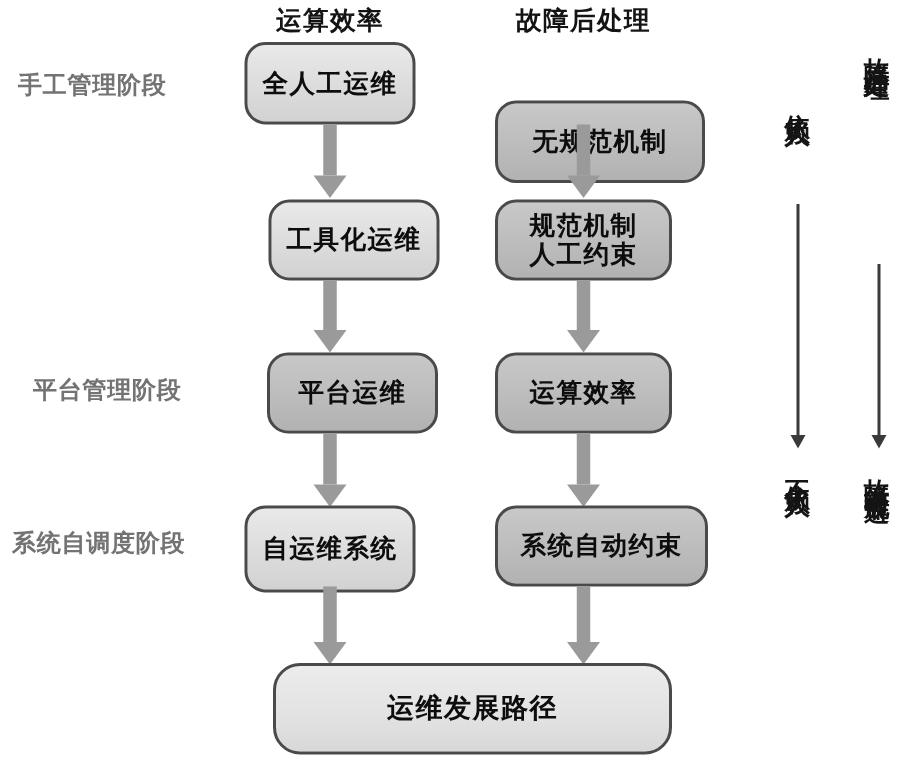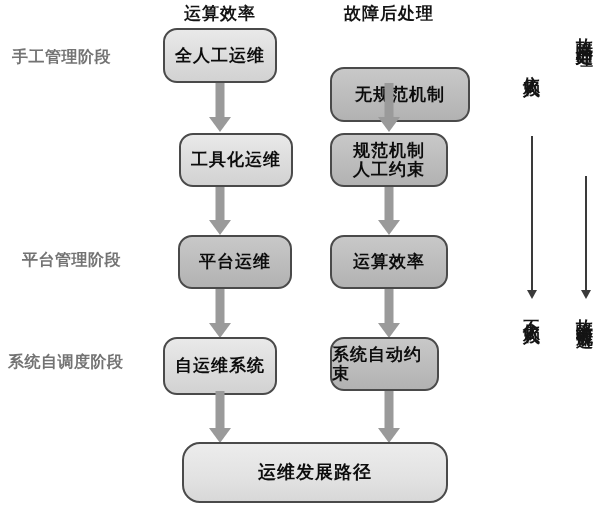--- a/index.html
+++ b/index.html
@@ -94,21 +94,21 @@
     <div class="head"></div>
   </div>
 
   <div class="node dark" style="left:330px;top:235px;width:118px;height:54px;font-size:17px;">运算效率</div>
 
   <div class="flow-arrow" style="left:378px;top:289px;width:22px;height:49px;">
     <div class="stem" style="height:34px;"></div>
     <div class="head"></div>
   </div>
 
-  <div class="node dark" style="left:330px;top:337px;width:109px;height:54px;font-size:17px;">系统自动约束</div>
+  <div class="node dark" style="left:330px;top:337px;width:142px;height:54px;font-size:17px;">系统自动约束</div>
 
   <div class="flow-arrow" style="left:378px;top:391px;width:22px;height:52px;">
     <div class="stem" style="height:37px;"></div>
     <div class="head"></div>
   </div>
 
   <div class="node wide" style="left:182px;top:442px;width:266px;height:61px;font-size:18px;">运维发展路径</div>
 
   <div class="vtext" style="left:523px;top:62px;">依赖人</div>
 

